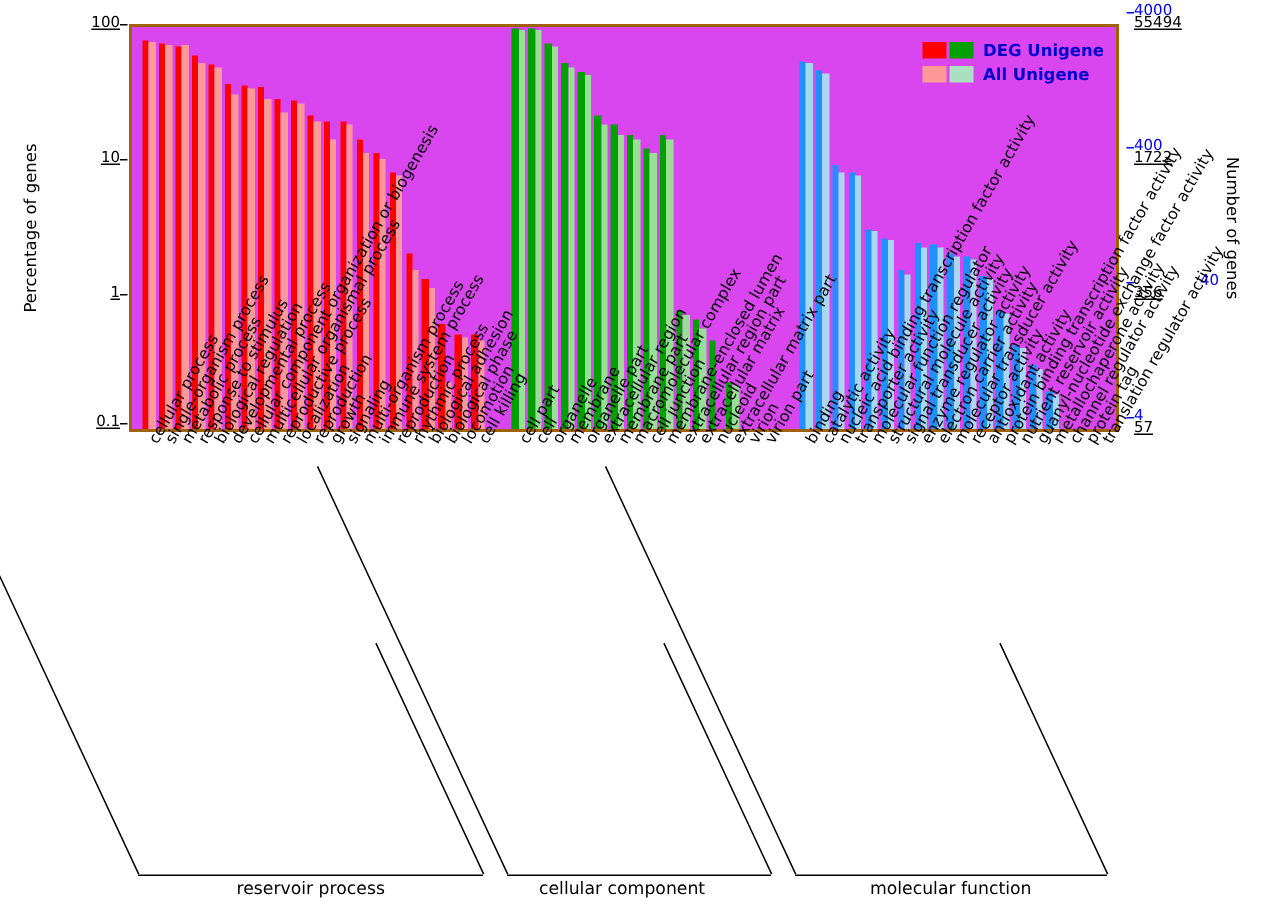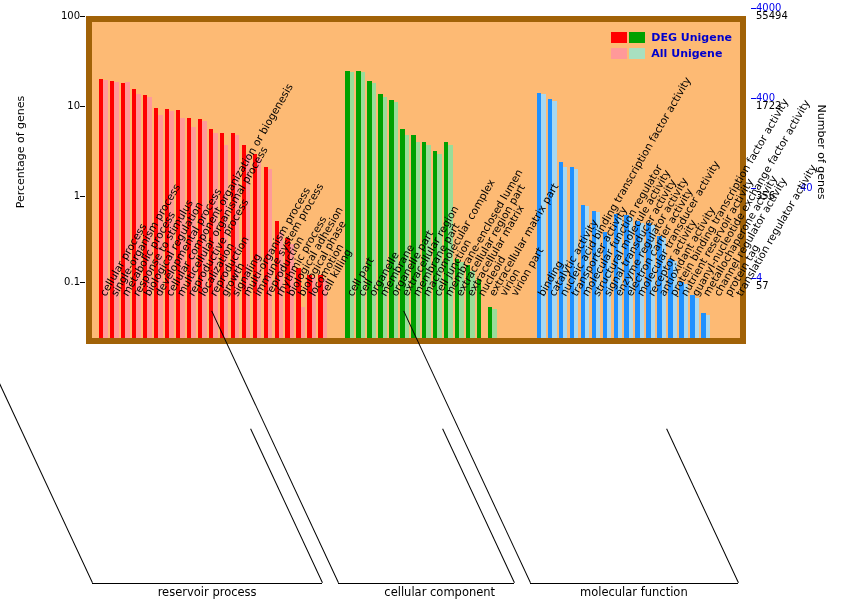--- a/index.html
+++ b/index.html
@@ -2,24 +2,24 @@
 <html><head>
 <meta charset="utf-8">
 <style>
   html,body{margin:0;padding:0;}
   body{width:852px;height:607px;background:#ffffff;font-family:"DejaVu Sans",sans-serif;overflow:hidden;}
   #root{position:relative;width:852px;height:607px;}
 
   .plot-frame{
     position:absolute;
     left:86px; top:16px;
-    width:660px; height:328px;
-    border:6px solid #a16207;
+    width:660px; height:272px;
+    border:2px solid #a16207;
     box-sizing:border-box;
-    background:#fdba74;
+    background:#d946ef;
   }
   .bars{
     position:absolute; left:0; top:0; right:0; bottom:0;
   }
   .bar{
     position:absolute;
     bottom:0;
   }
 
   
@@ -62,21 +62,21 @@
     text-align:left;
     width:60px;
   }
   .ytick-r .tickmark{
     position:absolute;
     left:-5px; top:50%;
     width:5px; height:1px;
     background:#000;
   }
   .blue{color:#0000ee;}
-  .black{color:#000;}
+  .black{color:#000;text-decoration:underline;}
 
   
   .legend{
     position:absolute;
     right:8px; top:8px;
     font-size:11px;
     font-weight:bold;
     color:#0000cc;
   }
   .legend-row{
@@ -327,19 +327,19 @@
       <div class="catlabel" style="left: 732.518px; top: 292px;">translation regulator activity</div>
     </div>
   <div id="groups">
       <div class="bracket" style="left: 92px; top: 583px; width: 230.25px; height: 8px; border-bottom: none; border-top: 1px solid rgb(0, 0, 0); border-left: none; border-right: none;"></div>
       <div class="leader" style="left: 92px; top: 583px; width: 300px; transform: rotate(-115deg);"></div>
       <div class="leader" style="left: 322.25px; top: 583px; width: 170px; transform: rotate(-115deg);"></div>
       <div class="group-name" style="left: 92px; width: 230.25px; top: 585px;">reservoir process</div>
       <div class="bracket" style="left: 338.25px; top: 583px; width: 175.429px; height: 8px; border-bottom: none; border-top: 1px solid rgb(0, 0, 0); border-left: none; border-right: none;"></div>
       <div class="leader" style="left: 338.25px; top: 583px; width: 300px; transform: rotate(-115deg);"></div>
       <div class="leader" style="left: 513.679px; top: 583px; width: 170px; transform: rotate(-115deg);"></div>
-      <div class="group-name" style="left: 352px; width: 175.429px; top: 585px;">cellular component</div>
+      <div class="group-name" style="left: 327px; width: 175.429px; top: 585px;">cellular component</div>
       <div class="bracket" style="left: 529.679px; top: 583px; width: 208.321px; height: 8px; border-bottom: none; border-top: 1px solid rgb(0, 0, 0); border-left: none; border-right: none;"></div>
       <div class="leader" style="left: 529.679px; top: 583px; width: 300px; transform: rotate(-115deg);"></div>
       <div class="leader" style="left: 738px; top: 583px; width: 170px; transform: rotate(-115deg);"></div>
       <div class="group-name" style="left: 529.679px; width: 208.321px; top: 585px;">molecular function</div>
     </div>
 </div>
 
 </body></html>

